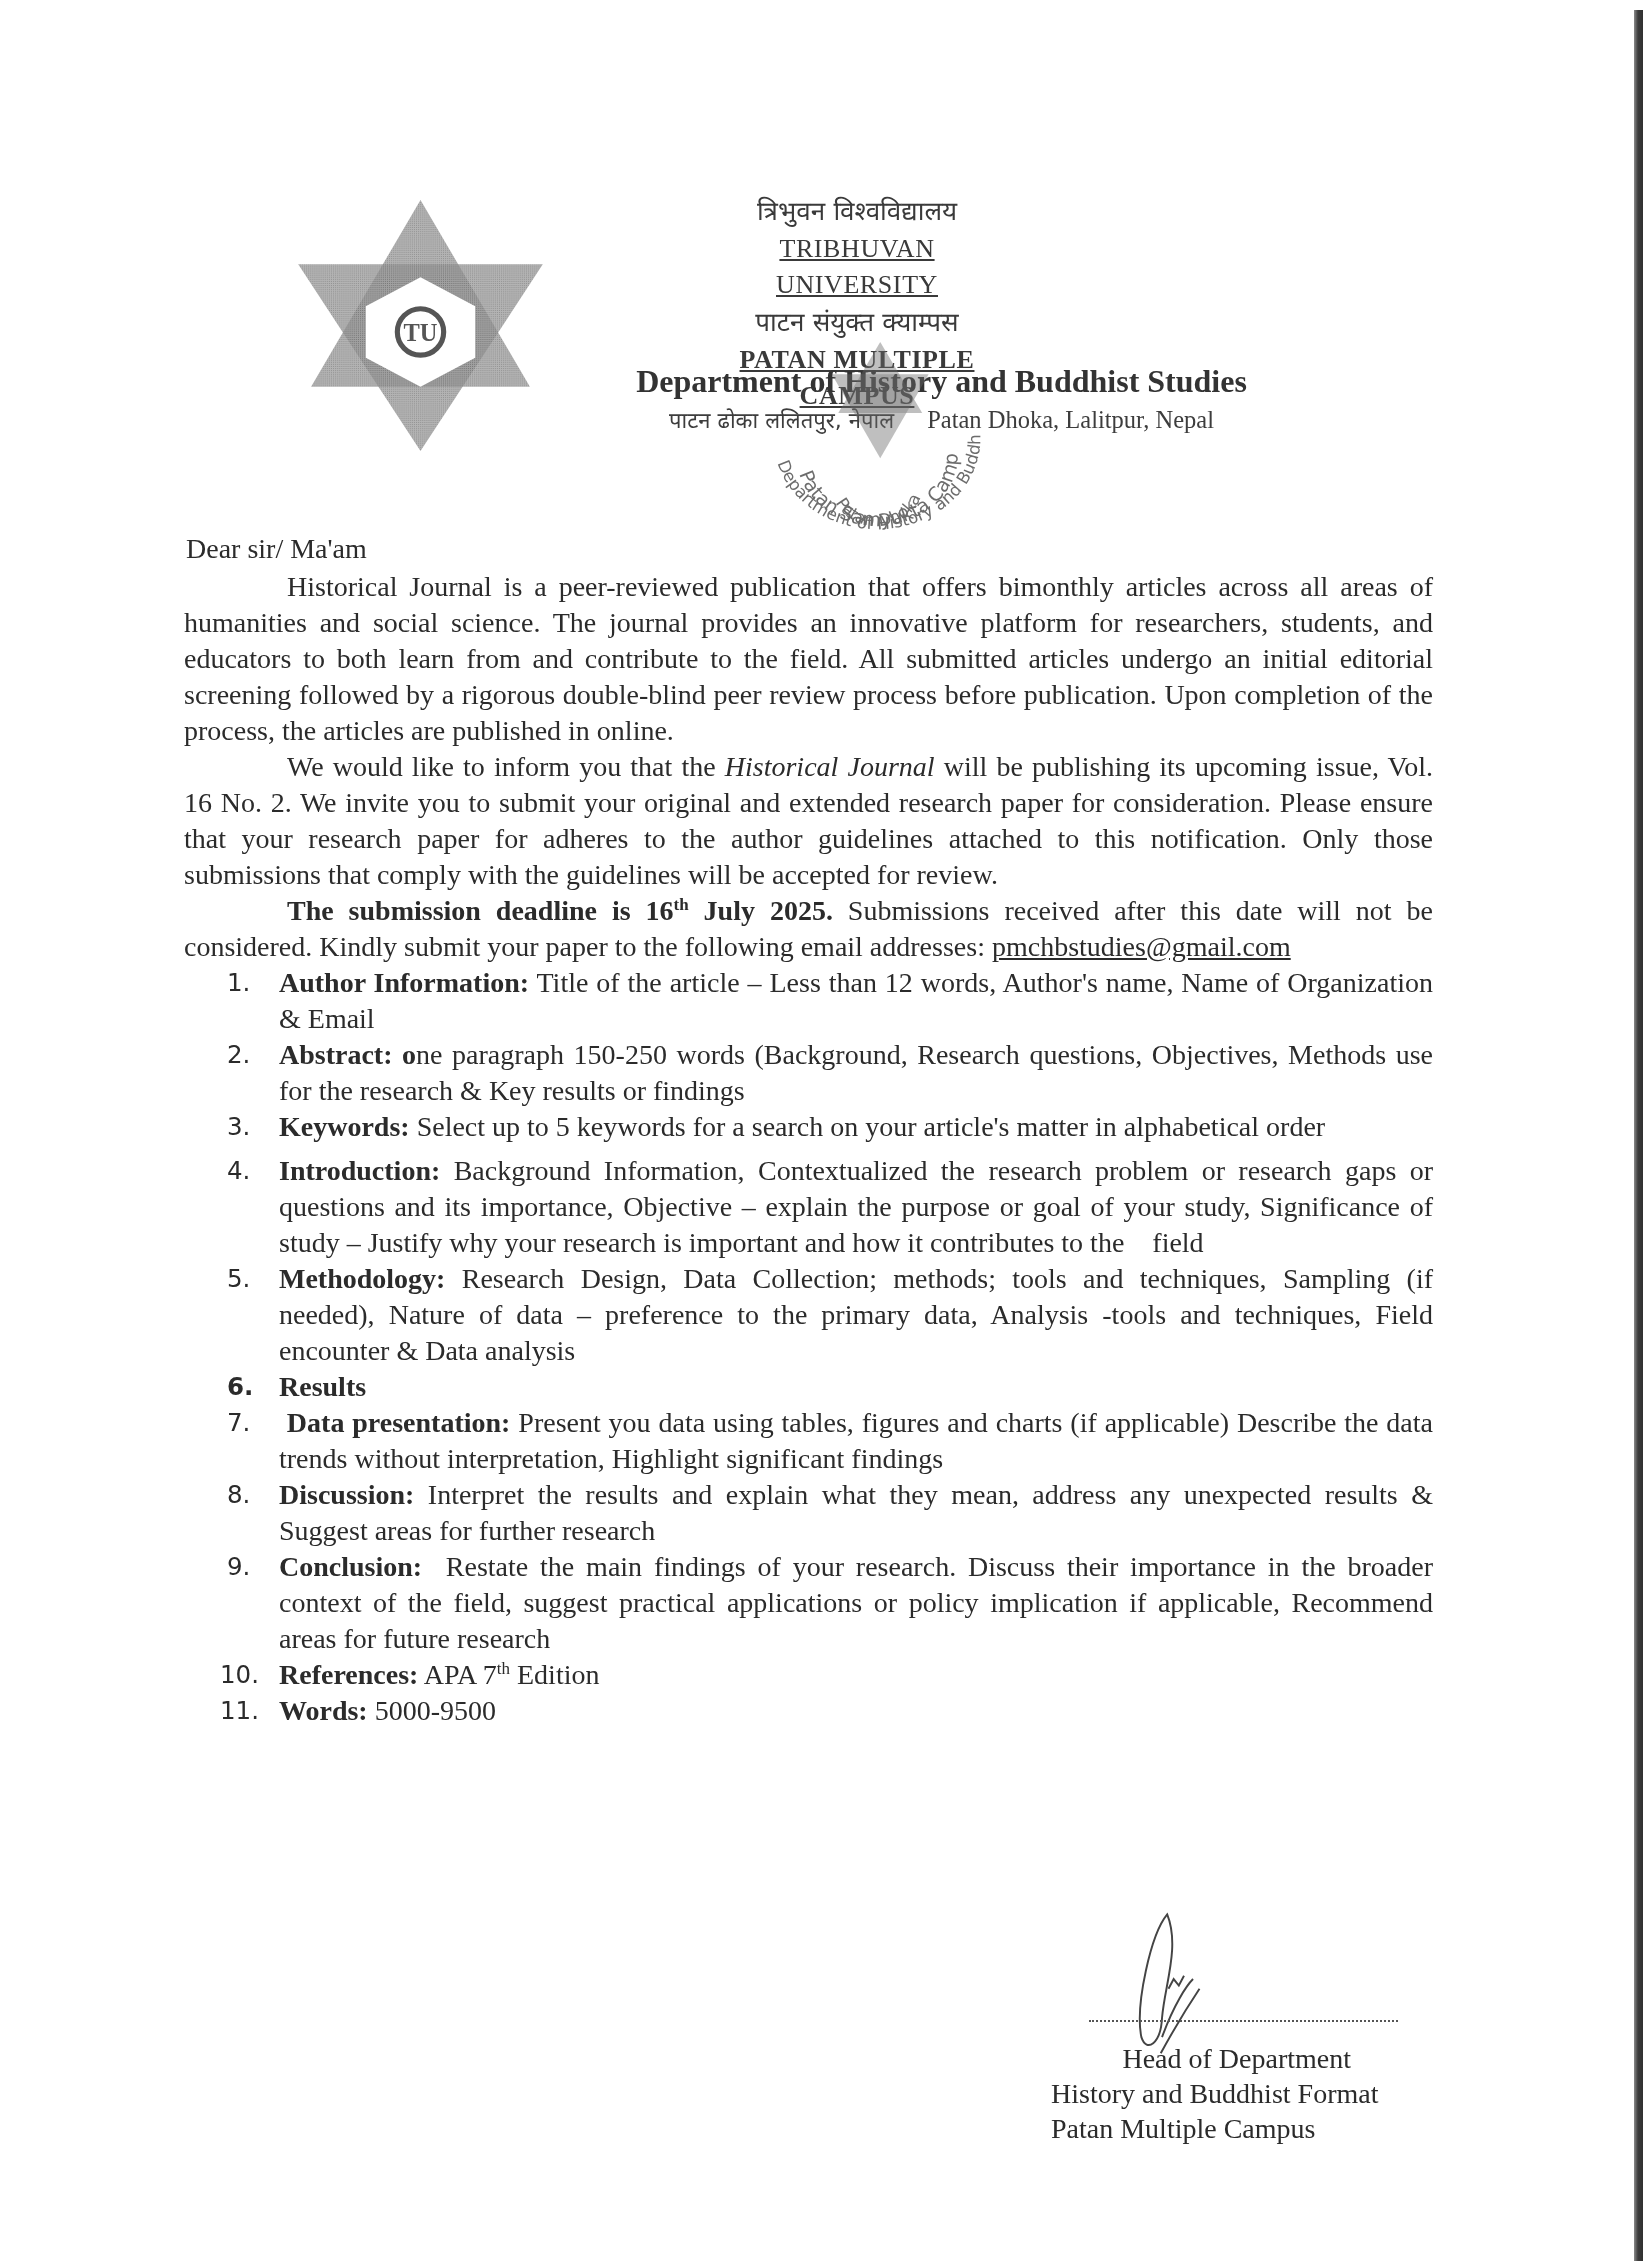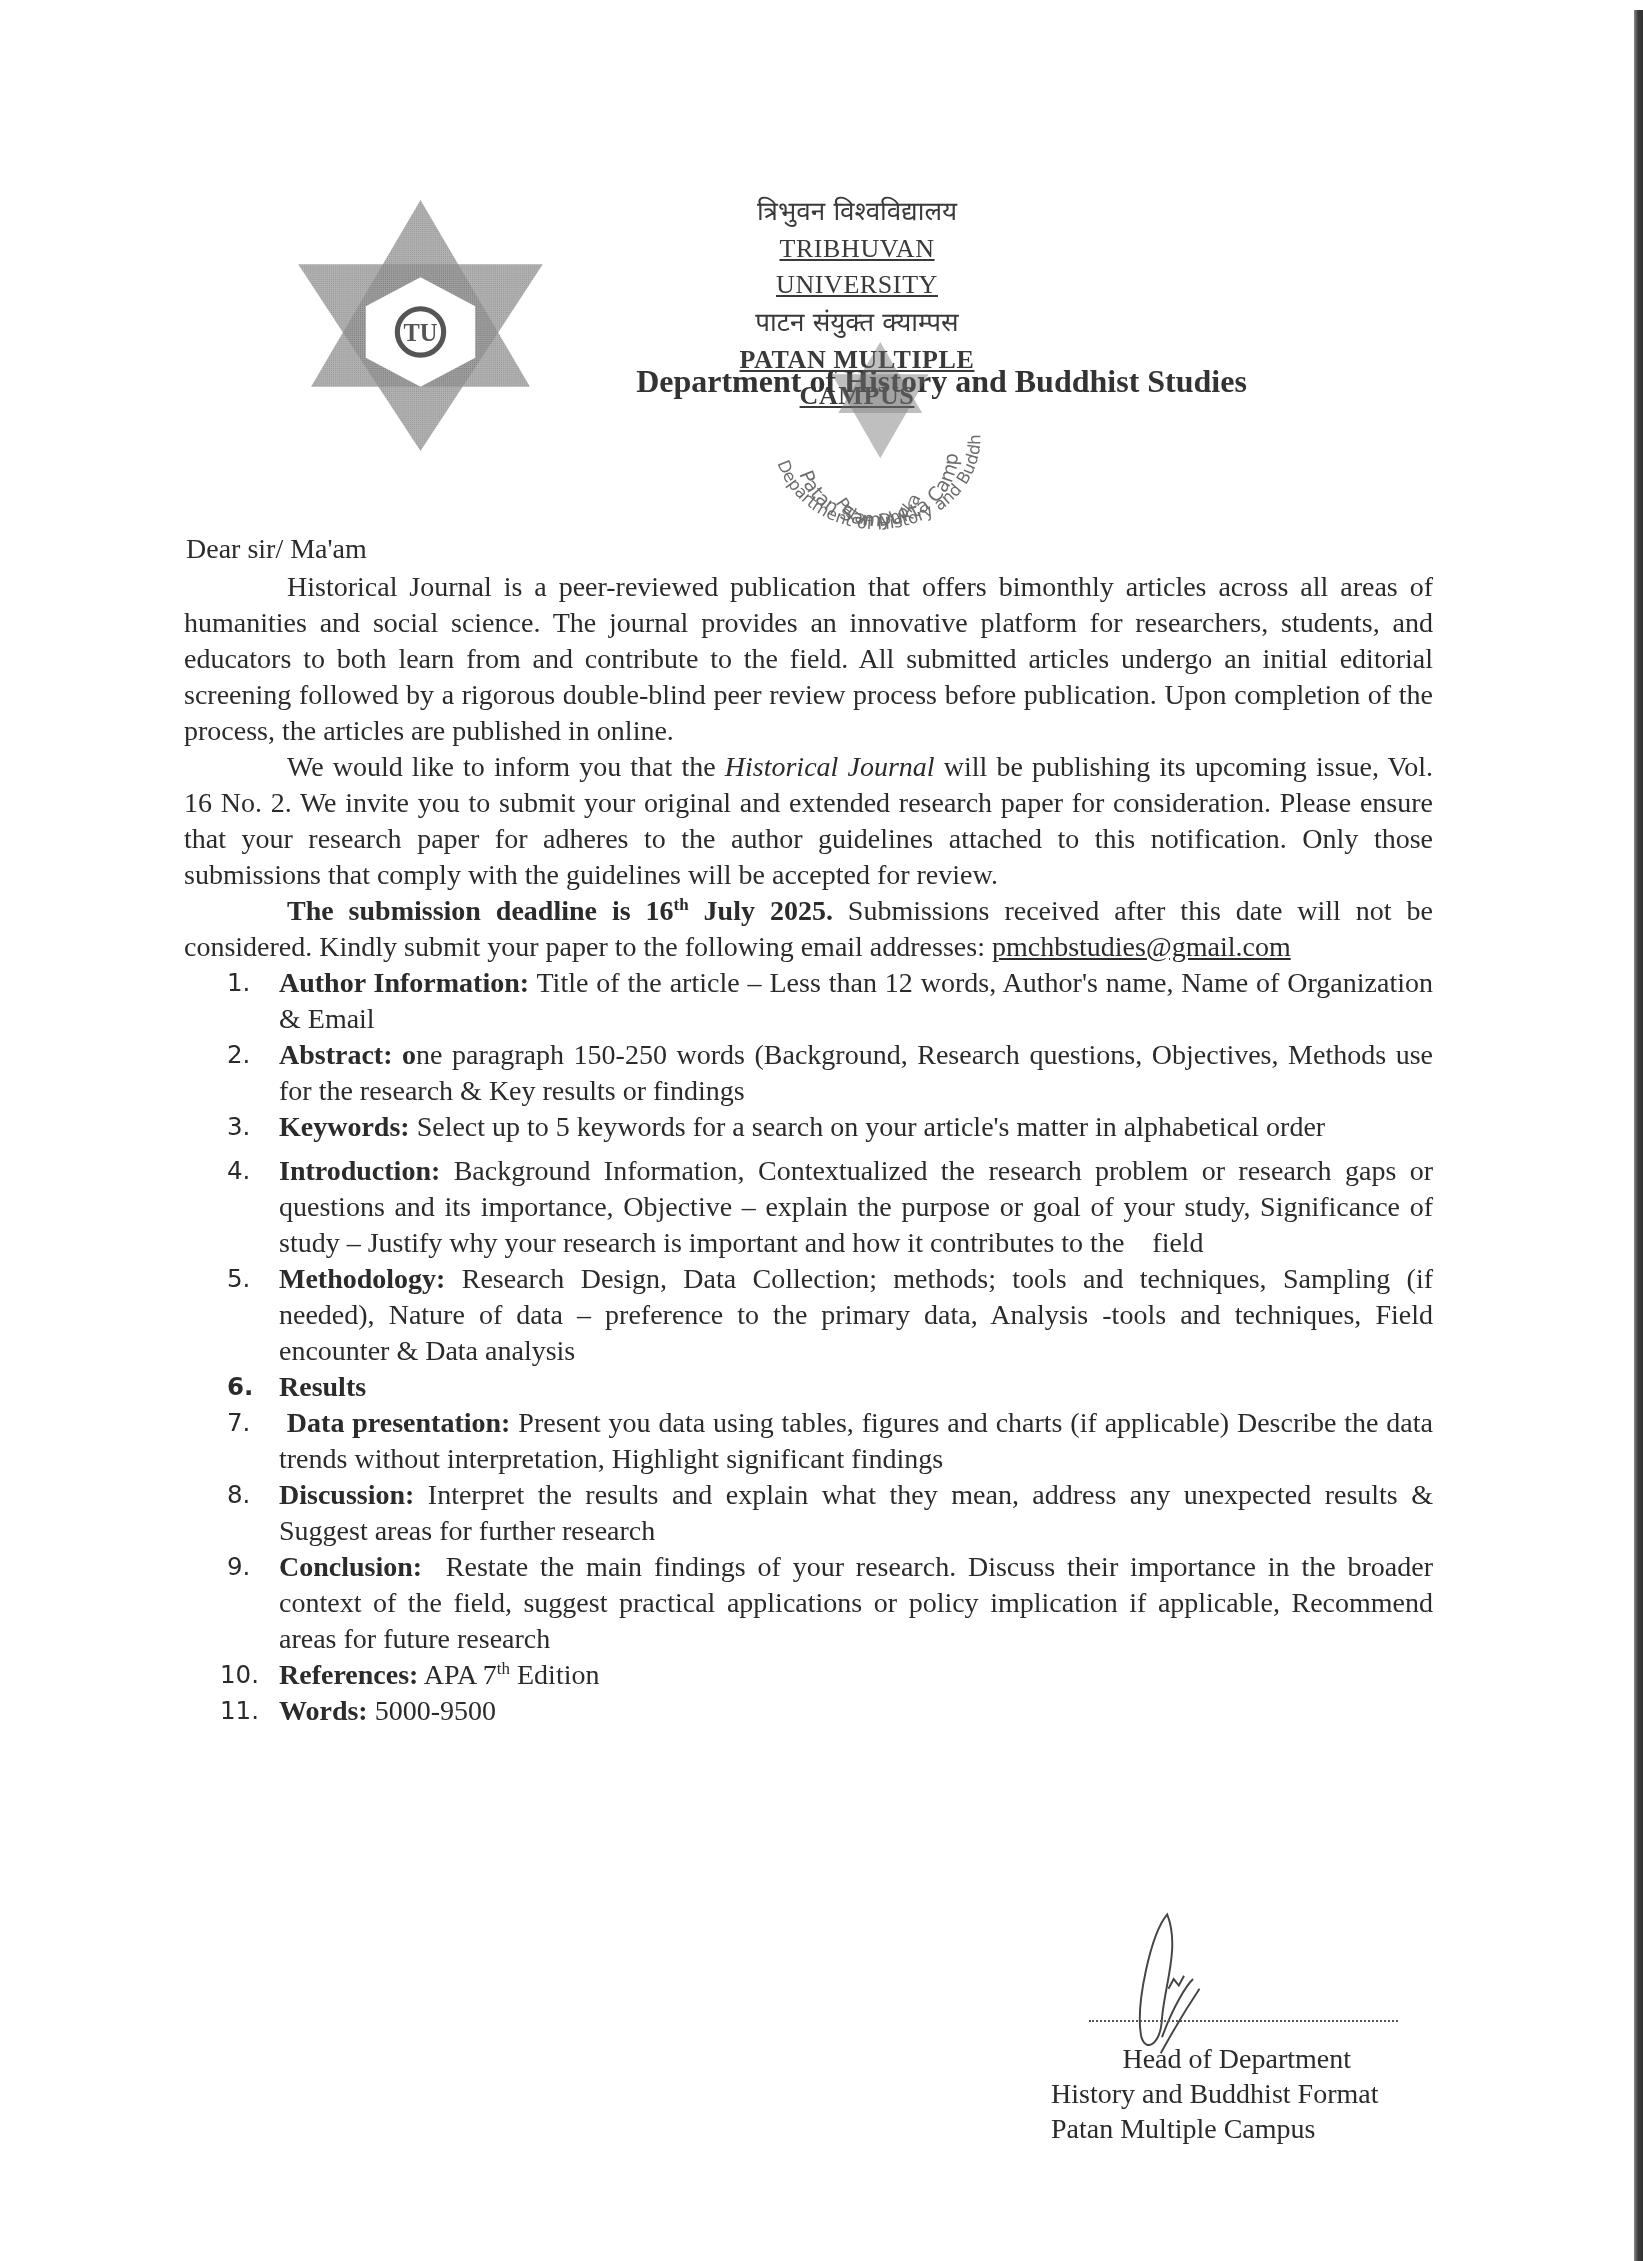--- a/index.html
+++ b/index.html
@@ -66,20 +66,24 @@
 
 <div class="header">
   <span class="hdr-line hdr-dev">त्रिभुवन विश्वविद्यालय</span>
   <span class="hdr-line hdr-en">TRIBHUVAN UNIVERSITY</span>
   <span class="hdr-line hdr-dev">पाटन संयुक्त क्याम्पस</span>
   <span class="hdr-line hdr-en hdr-en-b">PATAN MULTIPLE CAMPUS</span>
 </div>
 
 <div class="dept">
   <div class="dept-en">Department of History and Buddhist Studies</div>
+  <div class="dept-addr">
+    <span class="dev">पाटन ढोका ललितपुर, नेपाल</span>
+    <span>Patan Dhoka, Lalitpur, Nepal</span>
+  </div>
 </div>
 
 <svg class="stamp" viewBox="0 0 440 350">
   <defs>
     <path id="arc1" d="M 60 150 A 160 140 0 0 0 380 150"></path>
     <path id="arc2" d="M 95 175 A 125 110 0 0 0 345 175"></path>
     <path id="arc3" d="M 150 225 A 70 60 0 0 0 290 225"></path>
   </defs>
   <polygon points="225,0 290,110 160,110" fill="#6a6a6a" opacity="0.55"></polygon>
   <polygon points="150,50 300,50 225,180" fill="#6a6a6a" opacity="0.55"></polygon>

